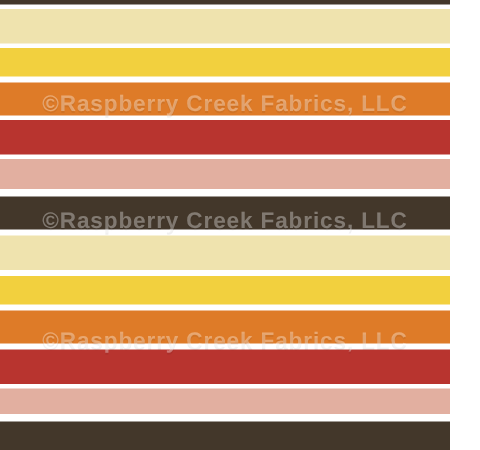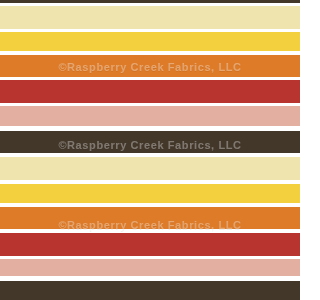--- a/index.html
+++ b/index.html
@@ -33,21 +33,21 @@
     width: 100%;
     height: 100%;
     pointer-events: none;
   }
   .watermark {
     position: absolute;
     left: 0;
     width: 100%;
     text-align: center;
     font-family: "Liberation Sans", sans-serif;
-    font-size: 11px;
+    font-size: 15px;
     font-weight: bold;
     letter-spacing: 0.6px;
     white-space: nowrap;
     color: rgba(255, 255, 255, 0.34);
     text-shadow: 0 1px 0 rgba(0, 0, 0, 0.06);
     line-height: 1;
   }
 </style>
 </head>
 <body>

